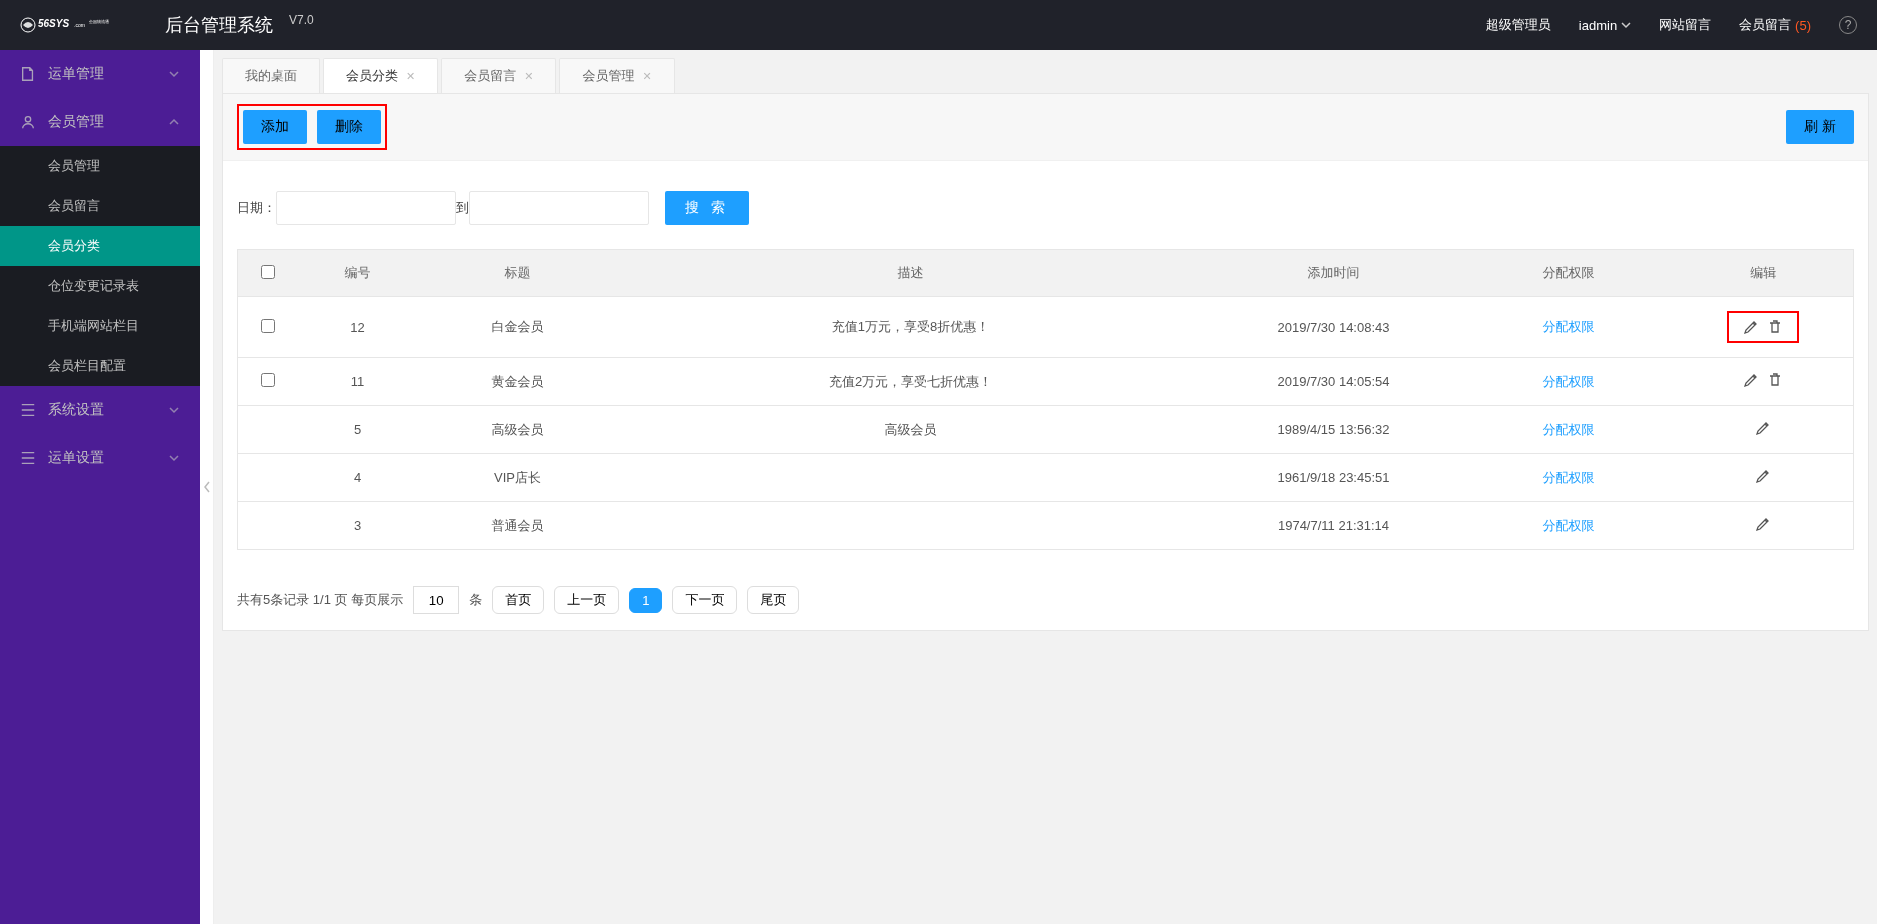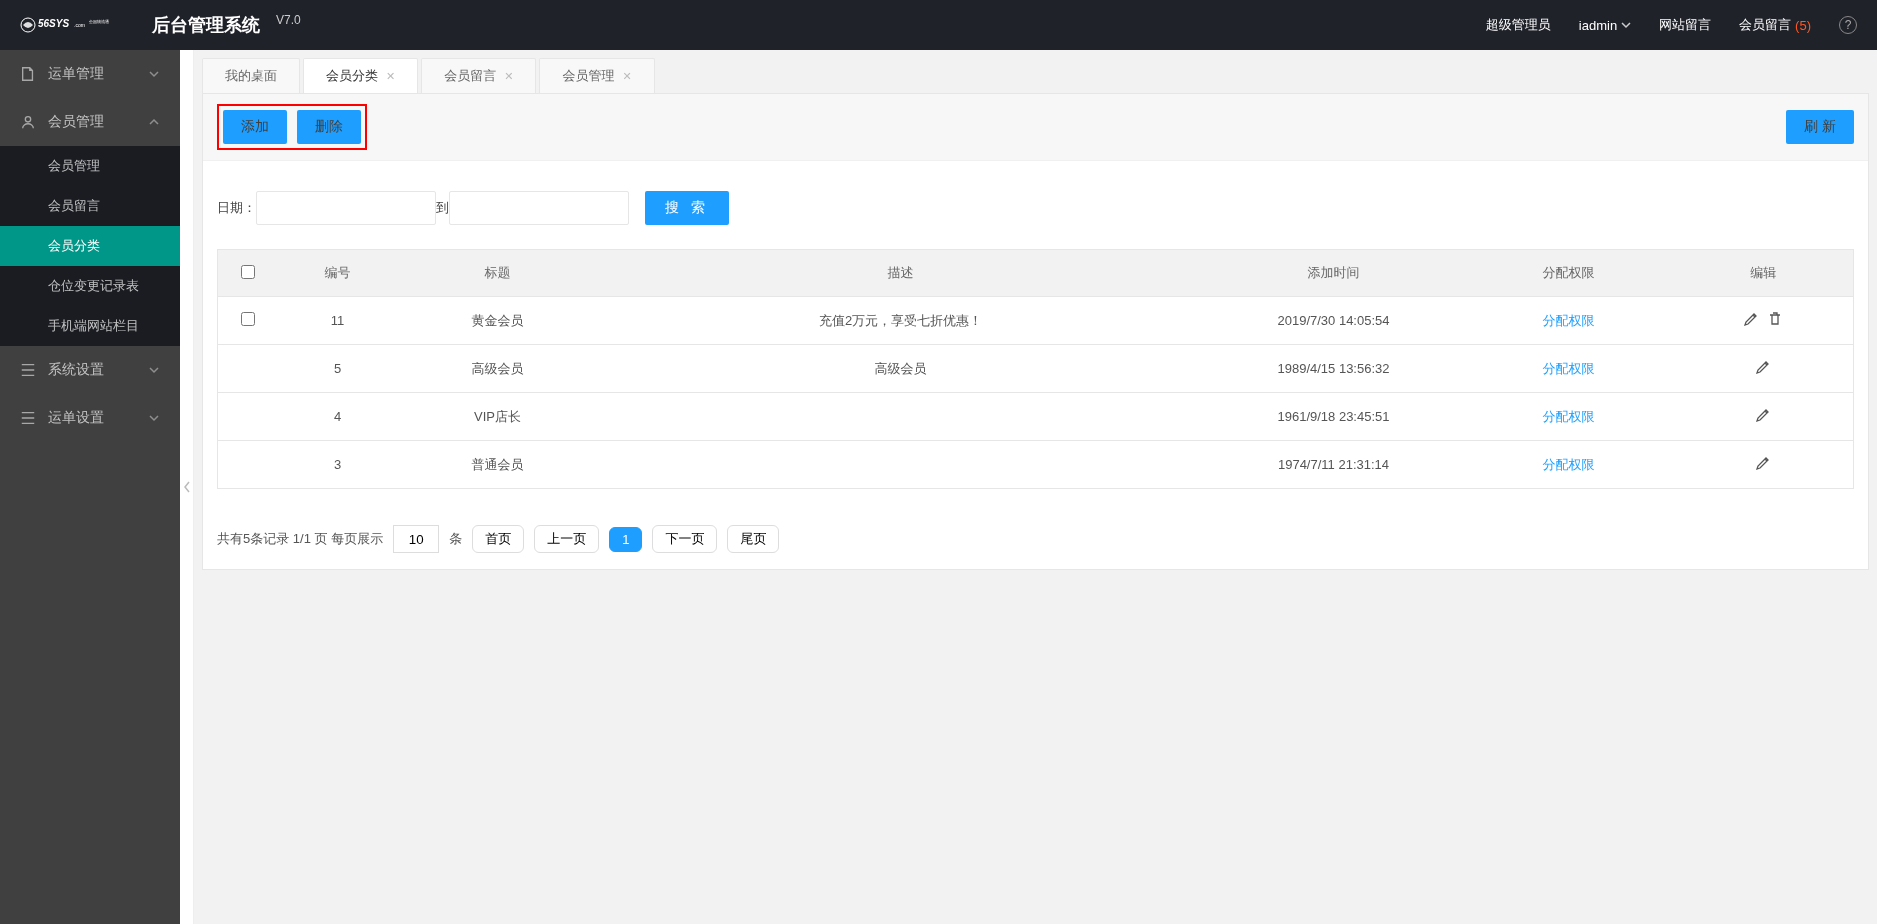--- a/index.html
+++ b/index.html
@@ -1,50 +1,50 @@
 <!DOCTYPE html>
 <html><head>
 <meta charset="utf-8">
 <style>
 * { margin: 0; padding: 0; box-sizing: border-box; }
 body { font-family: "Microsoft YaHei", Arial, sans-serif; font-size: 13px; color: #333; background: #f2f2f2; }
 .header { height: 50px; background: #20222a; color: #fff; display: flex; align-items: center; padding: 0 20px; }
 .logo-area { display: flex; align-items: flex-start; gap: 6px; }
 .logo-svg { width: 110px; height: 24px; display: block; }
-.sys-title { font-size: 18px; margin-left: 16px; font-weight: bold; }
+.sys-title { font-size: 18px; margin-left: 29px; }
 .version { font-size: 12px; margin-left: 10px; color: #ccc; }
 .header-right { margin-left: auto; display: flex; align-items: center; gap: 28px; font-size: 13px; }
 .header-right .item { display: flex; align-items: center; gap: 4px; cursor: pointer; }
 .header-right .badge { color: #ff5722; }
 .chevron-down { width: 10px; height: 10px; }
 .help-icon { width: 18px; height: 18px; border: 1px solid #888; border-radius: 50%; display: flex; align-items: center; justify-content: center; font-size: 12px; color: #aaa; }
 
 .container { display: flex; height: calc(100vh - 50px); }
-.sidebar { width: 180px; background: #404040; color: #c2c2c2; overflow-y: auto; flex-shrink: 0; }
+.sidebar { width: 200px; background: #4c1d95; color: #c2c2c2; overflow-y: auto; flex-shrink: 0; }
 .menu-item { display: flex; align-items: center; padding: 0 20px; height: 48px; cursor: pointer; position: relative; }
 .menu-icon { width: 16px; height: 16px; margin-right: 12px; opacity: 0.8; }
 .menu-label { flex: 1; font-size: 14px; }
 .menu-chevron { width: 12px; height: 12px; opacity: 0.6; }
 .submenu { background: #1a1c22; }
 .submenu-item { padding: 0 20px 0 48px; height: 40px; line-height: 40px; cursor: pointer; font-size: 13px; }
 .submenu-item.active { background: #009688; color: #fff; }
 
 .collapse-handle { width: 14px; background: #fff; display: flex; align-items: center; justify-content: center; cursor: pointer; border-right: 1px solid #eee; }
 .collapse-handle svg { width: 10px; height: 14px; fill: #bbb; }
 
 .main { flex: 1; background: #f2f2f2; overflow-y: auto; padding: 0; }
 .tabs-bar { display: flex; background: #f2f2f2; padding: 8px 8px 0 8px; }
 .tab { padding: 8px 22px; background: #f8f8f8; border: 1px solid #e6e6e6; border-bottom: none; margin-right: 3px; cursor: pointer; display: flex; align-items: center; gap: 8px; font-size: 13px; color: #666; border-radius: 2px 2px 0 0; }
 .tab.active { background: #fff; color: #333; }
 .tab .close { color: #bbb; font-size: 11px; }
 
 .content-panel { background: #fff; margin: 0 8px 8px 8px; border: 1px solid #e6e6e6; }
 .toolbar { display: flex; align-items: center; padding: 10px 14px; border-bottom: 1px solid #f0f0f0; background: #f7f7f7; }
 .btn { display: inline-flex; align-items: center; justify-content: center; padding: 0 18px; height: 34px; border: none; border-radius: 2px; cursor: pointer; font-size: 14px; }
-.btn-primary { background: #1e9fff; color: #404040; }
+.btn-primary { background: #1e9fff; color: #000000; }
 .toolbar-left { display: flex; gap: 10px; border: 2px solid #ff0000; padding: 4px; }
 .toolbar-right { margin-left: auto; }
 
 .search-bar { padding: 30px 14px 24px 14px; display: flex; align-items: center; gap: 0; background: #fff; }
 .search-bar label { font-size: 13px; color: #444; }
 .search-input { height: 34px; border: 1px solid #e6e6e6; border-radius: 2px; padding: 0 8px; width: 180px; font-size: 13px; }
 .search-btn { background: #1e9fff; color: #fff; padding: 0 20px; letter-spacing: 4px; }
 
 .table-wrap { padding: 0 14px 20px 14px; }
 table { width: 100%; border-collapse: collapse; border: 1px solid #e6e6e6; }
@@ -122,20 +122,21 @@
     <svg class="menu-chevron" viewBox="0 0 12 12">
           <path d="M2 8 L6 4 L10 8" stroke="#c2c2c2" fill="none" stroke-width="1.5"></path>
         </svg>
   </div>
       <div class="submenu">
         <div class="submenu-item">会员管理</div>
         <div class="submenu-item">会员留言</div>
         <div class="submenu-item active">会员分类</div>
         <div class="submenu-item">仓位变更记录表</div>
         <div class="submenu-item">手机端网站栏目</div>
+        <div class="submenu-item">会员栏目配置</div>
       </div>
       <div class="menu-item">
     <svg class="menu-icon" viewBox="0 0 18 18">
           <path d="M2 3h14 M2 9h14 M2 15h14" stroke="#c2c2c2" fill="none" stroke-width="1.5"></path>
         </svg>
     <span class="menu-label">系统设置</span>
     <svg class="menu-chevron" viewBox="0 0 12 12">
           <path d="M2 4 L6 8 L10 4" stroke="#c2c2c2" fill="none" stroke-width="1.5"></path>
         </svg>
   </div>
@@ -208,20 +209,40 @@
               <th class="cell-title">标题</th>
               <th class="cell-desc">描述</th>
               <th class="cell-time">添加时间</th>
               <th class="cell-perm">分配权限</th>
               <th class="cell-edit">编辑</th>
             </tr>
           </thead>
           <tbody id="tbody">
               <tr>
     <td class="cell-checkbox"><input type="checkbox" style=""></td>
+    <td class="cell-id">12</td>
+    <td class="cell-title">白金会员</td>
+    <td class="cell-desc">充值1万元，享受8折优惠！</td>
+    <td class="cell-time">2019/7/30 14:08:43</td>
+    <td class="cell-perm"><span class="link">分配权限</span></td>
+    <td class="cell-edit"><span class="edit-highlight">
+                    <span class="icon-btn">
+                      <svg viewBox="0 0 16 16">
+                        <path d="M2 14l1-3 8-8 2 2-8 8-3 1z M10 4l2 2" stroke="#555" fill="none" stroke-width="1.3"></path>
+                      </svg>
+                    </span>
+                    <span class="icon-btn">
+                      <svg viewBox="0 0 16 16">
+                        <path d="M3 4h10 M5 4v9h6V4 M6 2h4v2" stroke="#555" fill="none" stroke-width="1.3"></path>
+                      </svg>
+                    </span>
+                  </span></td>
+  </tr>
+              <tr>
+    <td class="cell-checkbox"><input type="checkbox" style=""></td>
     <td class="cell-id">11</td>
     <td class="cell-title">黄金会员</td>
     <td class="cell-desc">充值2万元，享受七折优惠！</td>
     <td class="cell-time">2019/7/30 14:05:54</td>
     <td class="cell-perm"><span class="link">分配权限</span></td>
     <td class="cell-edit"><span class="icon-btn">
                     <svg viewBox="0 0 16 16">
                       <path d="M2 14l1-3 8-8 2 2-8 8-3 1z M10 4l2 2" stroke="#555" fill="none" stroke-width="1.3"></path>
                     </svg>
                   </span><span class="icon-btn">

